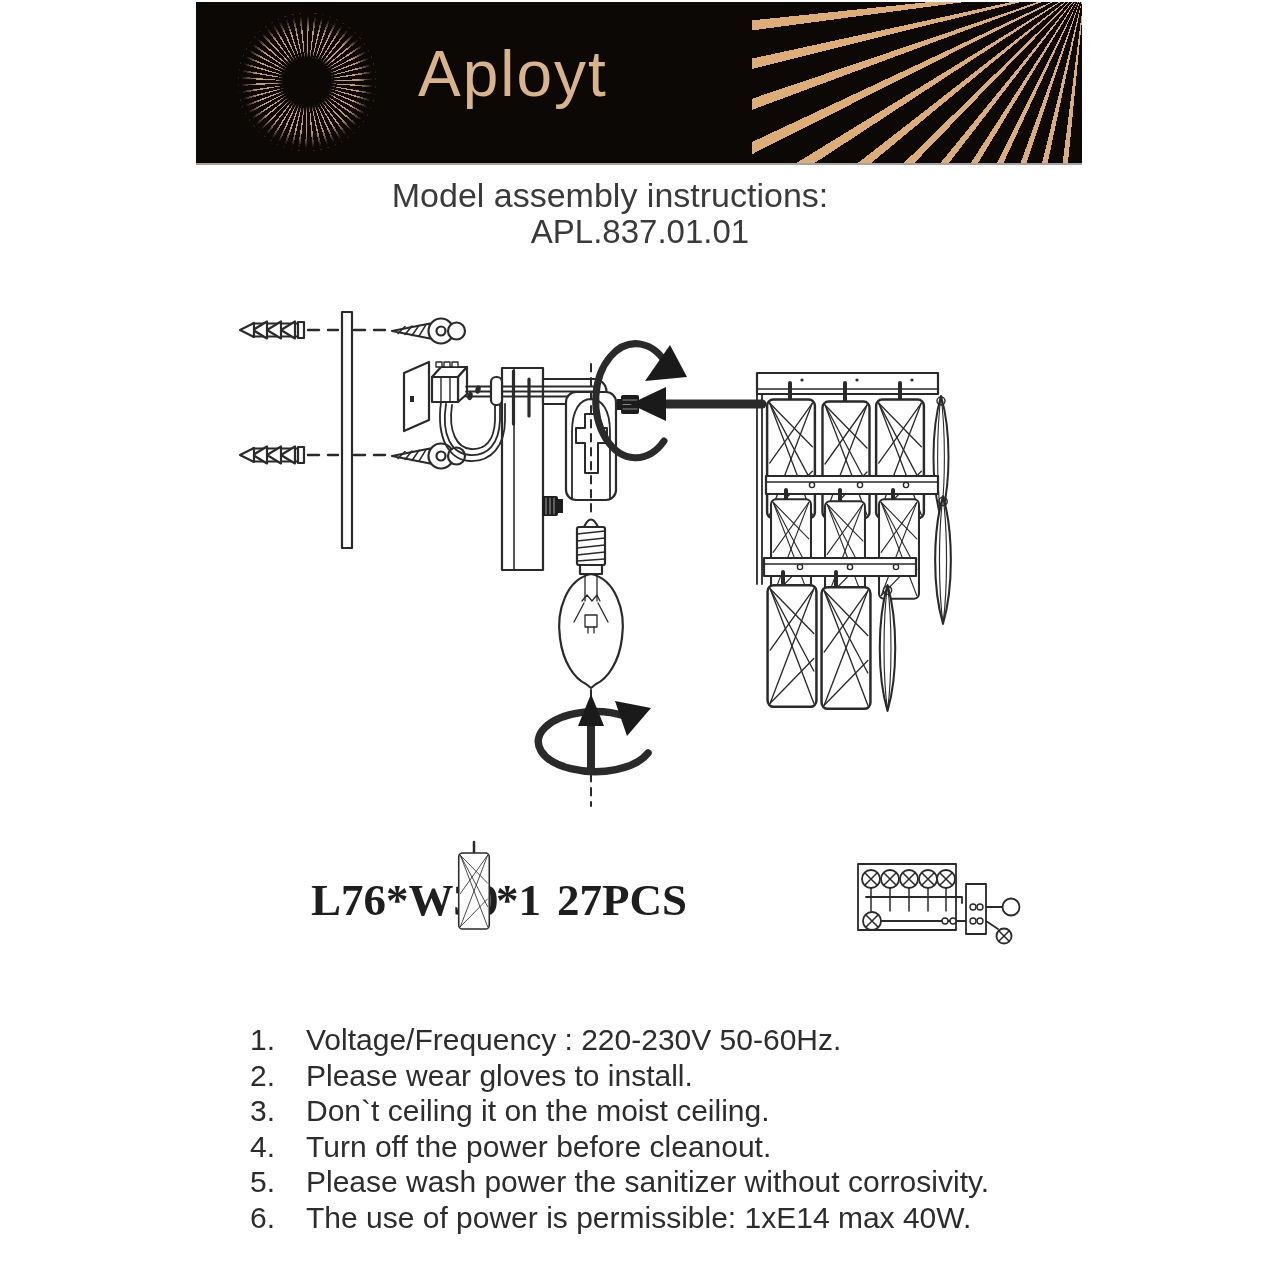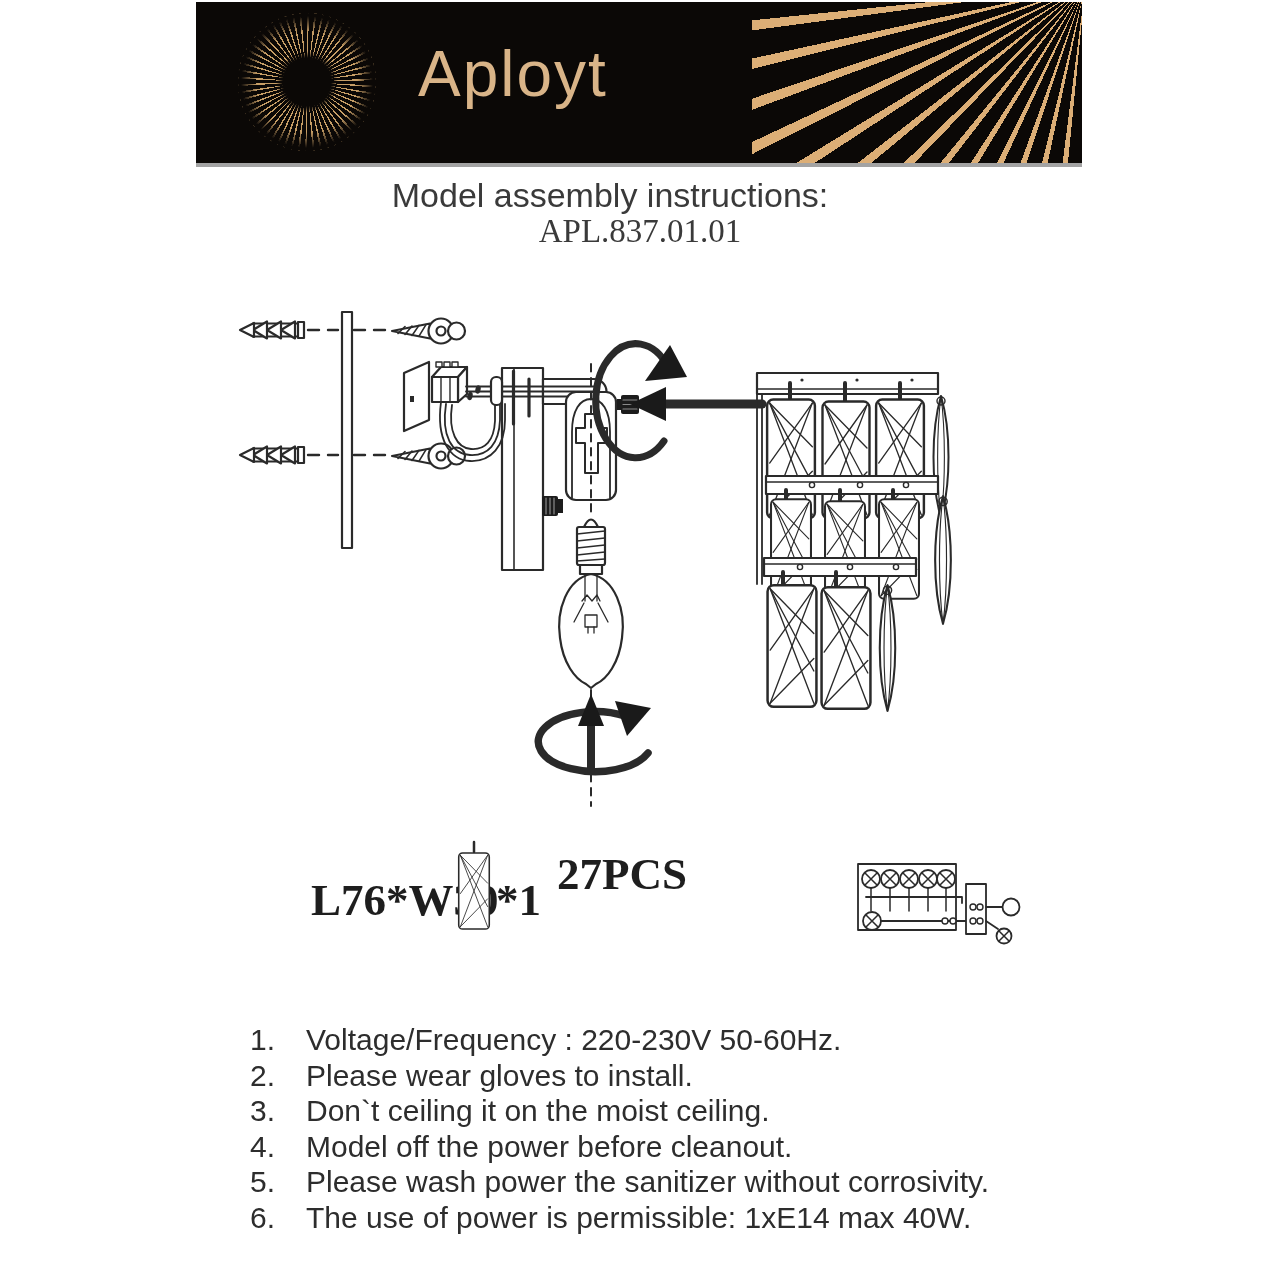--- a/index.html
+++ b/index.html
@@ -3,21 +3,21 @@
 <meta charset="utf-8">
 <style>
   html,body{margin:0;padding:0;background:#ffffff;}
   body{
     position:relative;width:1280px;height:1280px;overflow:hidden;
     font-family:"Liberation Sans",sans-serif;color:#2b2b2b;
   }
   
   .banner{
     position:absolute;left:196px;top:2px;width:886px;height:161px;
-    background:#0b0806;overflow:hidden;border-bottom:4px solid #a3a3a3;
+    background:#0b0806;overflow:hidden;border-bottom:2px solid #a3a3a3;
   }
   .logo{
     position:absolute;left:42px;top:11px;width:138px;height:138px;border-radius:50%;
     background:repeating-conic-gradient(from 0deg,#c79e66 0deg 1.7deg,rgba(11,8,6,0) 1.7deg 6.2deg);
   }
   .logo::after{
     content:"";position:absolute;inset:0;border-radius:50%;
     background:radial-gradient(circle at 50% 50%,#0b0806 0 24px,rgba(11,8,6,0) 31px 50px,#0b0806 66px);
   }
   .brand{
@@ -28,30 +28,30 @@
     position:absolute;right:0;top:0;width:330px;height:161px;
     background:repeating-conic-gradient(from 160deg at 101% -10%,#dcae76 0deg 1.7deg,rgba(11,8,6,0) 1.7deg 6.4deg);
   }
   
   .heading{
     position:absolute;left:591px;top:176px;transform:translateX(-50%);
     font-size:34px;color:#3a3a3a;white-space:nowrap;margin-left:19px;
   }
   .model{
     position:absolute;left:640px;top:213px;transform:translateX(-50%);
-    font-size:33px;color:#3a3a3a;white-space:nowrap;font-family:Liberation Serif, serif;
+    font-size:33px;color:#3a3a3a;white-space:nowrap;
   }
   
   .spec-text{
     position:absolute;font-family:"Liberation Serif",serif;font-weight:600;
     font-size:45px;color:#1e1e1e;white-space:nowrap;line-height:1;
   }
   .spec-size{left:311px;top:878px;}
   .spec-mult{left:496px;top:878px;}
-  .spec-pcs{left:557px;top:852px;}
+  .spec-pcs{left:557px;top:878px;}
   
   .instructions{position:absolute;left:250px;top:1022px;width:820px;}
   .ins-row{display:flex;line-height:35.6px;font-size:30px;color:#2d2d2d;}
   .ins-num{width:56px;flex:none;}
   .ins-text{flex:1;white-space:nowrap;}
   svg{position:absolute;left:0;top:0;}
 </style>
 </head>
 <body>
 
@@ -76,21 +76,21 @@
   <div class="ins-row">
     <span class="ins-num">2.</span>
     <span class="ins-text">Please wear gloves to install.</span>
   </div>
   <div class="ins-row">
     <span class="ins-num">3.</span>
     <span class="ins-text">Don`t ceiling it on the moist ceiling.</span>
   </div>
   <div class="ins-row">
     <span class="ins-num">4.</span>
-    <span class="ins-text">Model off the power before cleanout.</span>
+    <span class="ins-text">Turn off the power before cleanout.</span>
   </div>
   <div class="ins-row">
     <span class="ins-num">5.</span>
     <span class="ins-text">Please wash power the sanitizer without corrosivity.</span>
   </div>
   <div class="ins-row">
     <span class="ins-num">6.</span>
     <span class="ins-text">The use of power is permissible: 1xE14 max 40W.</span>
   </div>
 </div>

